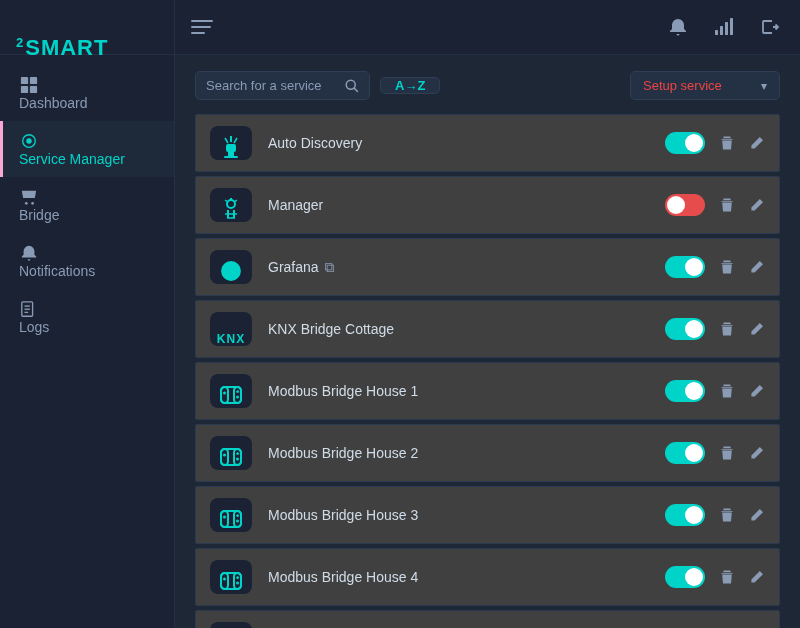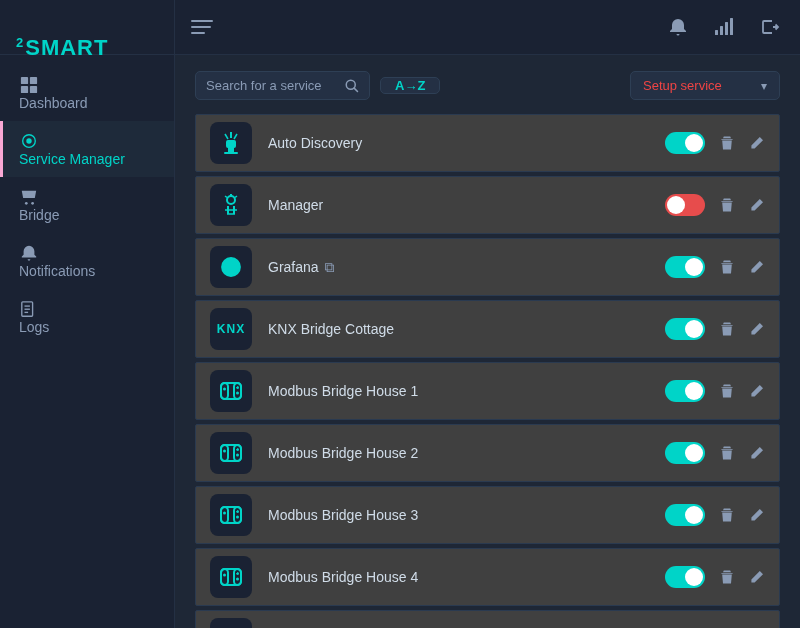--- a/index.html
+++ b/index.html
@@ -216,25 +216,25 @@
       display: flex;
       align-items: center;
       background: #404040;
       border-radius: 2px;
       padding: 0 14px;
       height: 58px;
       border: 1px solid #2a3a50;
     }
     .service-icon-wrap {
       width: 42px;
-      height: 42px;
+      height: 34px;
       background: #1a2233;
       border-radius: 8px;
       display: flex;
-      align-items: center;
+      align-items: flex-end;
       justify-content: center;
       margin-right: 16px;
       flex-shrink: 0;
     }
     .service-icon-wrap svg {
       width: 26px;
       height: 26px;
       color: #00d4c8;
       fill: #00d4c8;
     }

